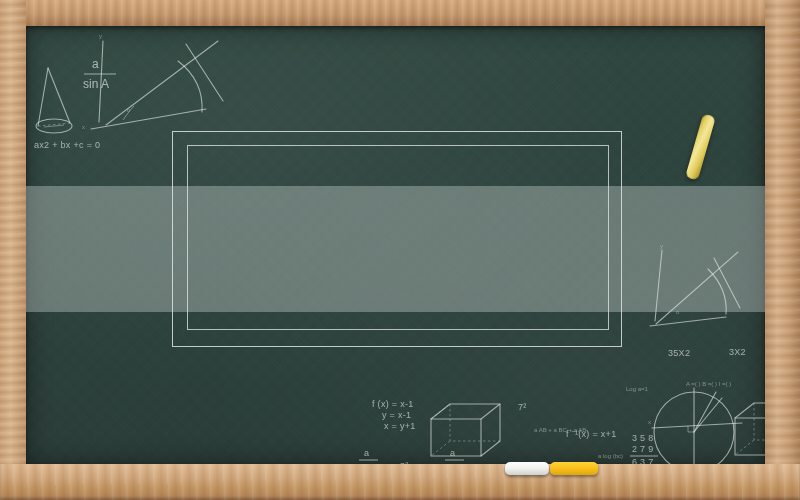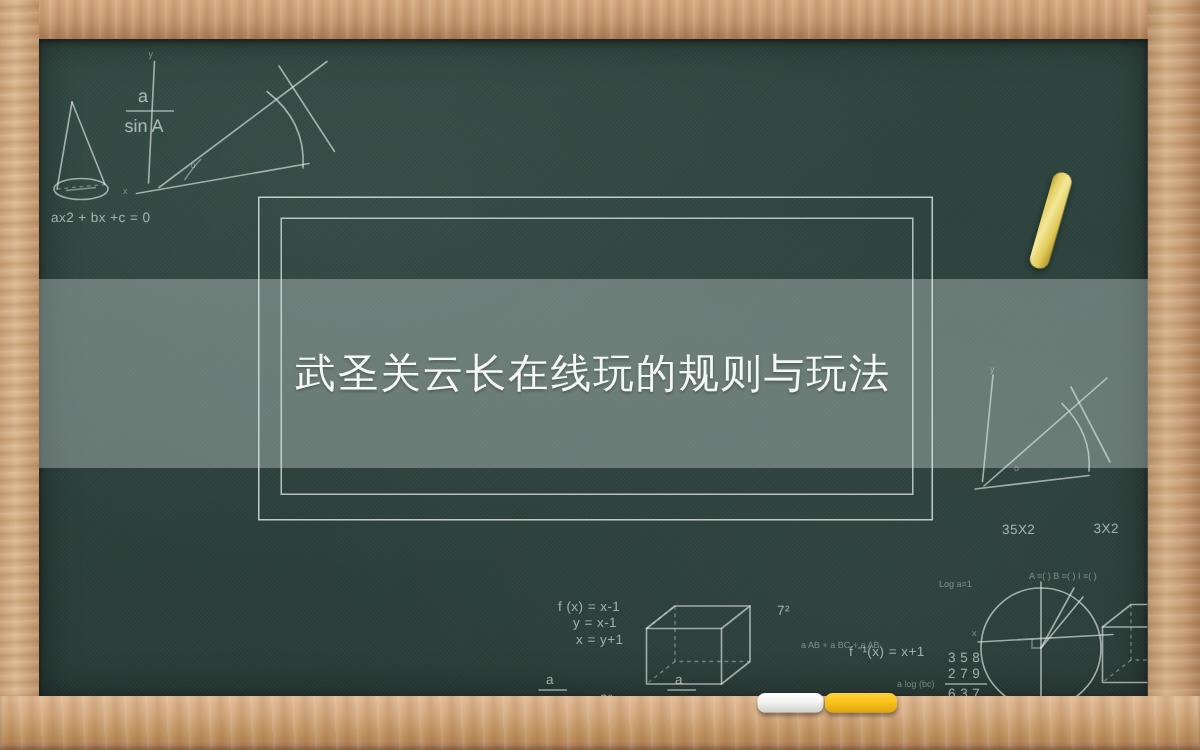--- a/index.html
+++ b/index.html
@@ -267,18 +267,17 @@
     </div>
 
     <div class="rect-outer"></div>
     <div class="rect-inner"></div>
 
     <div class="band"></div>
 
     <div class="chalk-board-stick"></div>
   </div>
 
-  <div class="title">武圣关云长在线玩的规则与玩法</div>
 
   <div class="chalk-white"></div>
   <div class="chalk-yellow"></div>
 
 </div>
 
 </body></html>

